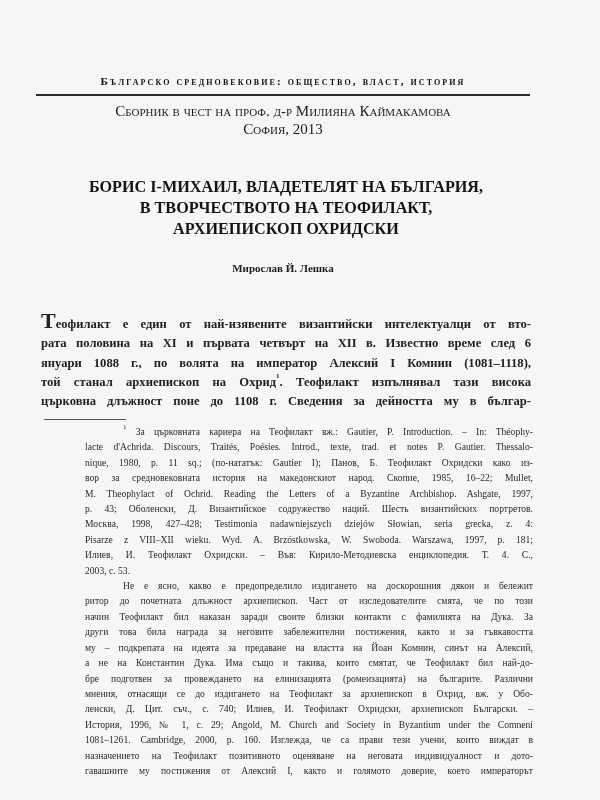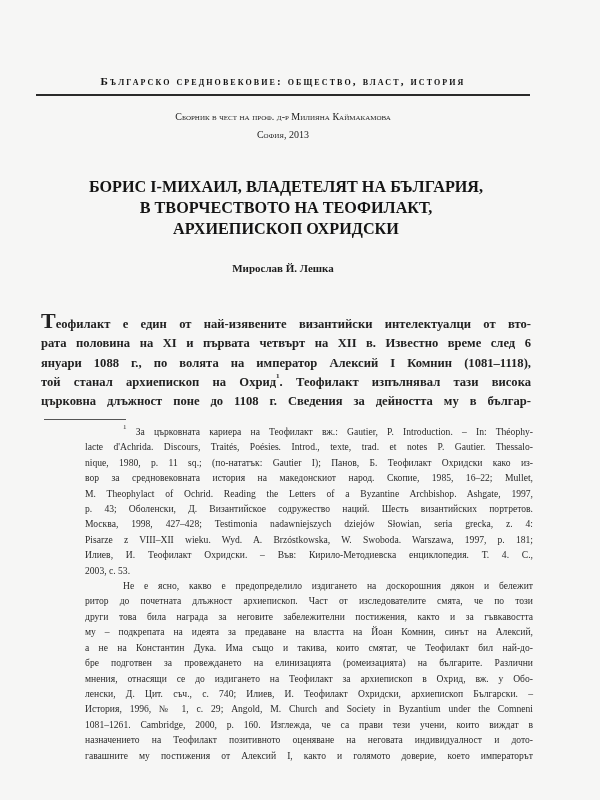--- a/index.html
+++ b/index.html
@@ -15,22 +15,22 @@
     position:absolute; left:36px; top:75px; width:494px;
     text-align:center; font-weight:bold; font-size:11.2px;
     letter-spacing:2.1px; font-variant:small-caps; color:#111;
     white-space:nowrap;
   }
   .head-rule {
     position:absolute; left:36px; top:94px; width:494px; height:2px;
     background:#2a2a2a;
   }
   .collection {
-    position:absolute; left:36px; top:108px; width:494px;
-    text-align:center; font-size:10px; font-variant:small-caps; line-height:18px;
+    position:absolute; left:36px; top:102px; width:494px;
+    text-align:center; font-size:15px; font-variant:small-caps; line-height:18px;
   }
   .title {
     position:absolute; left:36px; top:177px; width:500px;
     text-align:center; font-weight:bold; font-size:16.2px; line-height:21px;
     color:#141414;
   }
   .author {
     position:absolute; left:36px; top:262px; width:494px;
     text-align:center; font-weight:bold; font-size:11px;
   }
@@ -90,20 +90,21 @@
     <span class="line">nique, 1980, p. 11 sq.; (по-нататък: Gautier I); Панов, Б. Теофилакт Охридски како из-</span>
     <span class="line">вор за средновековната история на македонскиот народ. Скопие, 1985, 16–22; Mullet,</span>
     <span class="line">M. Theophylact of Ochrid. Reading the Letters of a Byzantine Archbishop. Ashgate, 1997,</span>
     <span class="line">p. 43; Оболенски, Д. Византийское содружество наций. Шесть византийских портретов.</span>
     <span class="line">Москва, 1998, 427–428; Testimonia nadawniejszych dziejów Słowian, seria grecka, z. 4:</span>
     <span class="line">Pisarze z VIII–XII wieku. Wyd. A. Brzóstkowska, W. Swoboda. Warszawa, 1997, p. 181;</span>
     <span class="line">Илиев, И. Теофилакт Охридски. – Във: Кирило-Методиевска енциклопедия. Т. 4. С.,</span>
     <span class="line last">2003, с. 53.</span>
     <span class="line indent">Не е ясно, какво е предопределило издигането на доскорошния дякон и бележит</span>
     <span class="line">ритор до почетната длъжност архиепископ. Част от изследователите смята, че по този</span>
+    <span class="line">начин Теофилакт бил наказан заради своите близки контакти с фамилията на Дука. За</span>
     <span class="line">други това била награда за неговите забележителни постижения, както и за гъвкавостта</span>
     <span class="line">му – подкрепата на идеята за предаване на властта на Йоан Комнин, синът на Алексий,</span>
     <span class="line">а не на Константин Дука. Има също и такива, които смятат, че Теофилакт бил най-до-</span>
     <span class="line">бре подготвен за провеждането на елинизацията (ромеизацията) на българите. Различни</span>
     <span class="line">мнения, отнасящи се до издигането на Теофилакт за архиепископ в Охрид, вж. у Обо-</span>
     <span class="line">ленски, Д. Цит. съч., с. 740; Илиев, И. Теофилакт Охридски, архиепископ Български. –</span>
     <span class="line">История, 1996, № 1, с. 29; Angold, M. Church and Society in Byzantium under the Comneni</span>
     <span class="line">1081–1261. Cambridge, 2000, p. 160. Изглежда, че са прави тези учени, които виждат в</span>
     <span class="line">назначението на Теофилакт позитивното оценяване на неговата индивидуалност и дото-</span>
     <span class="line">гавашните му постижения от Алексий I, както и голямото доверие, което императорът</span>

